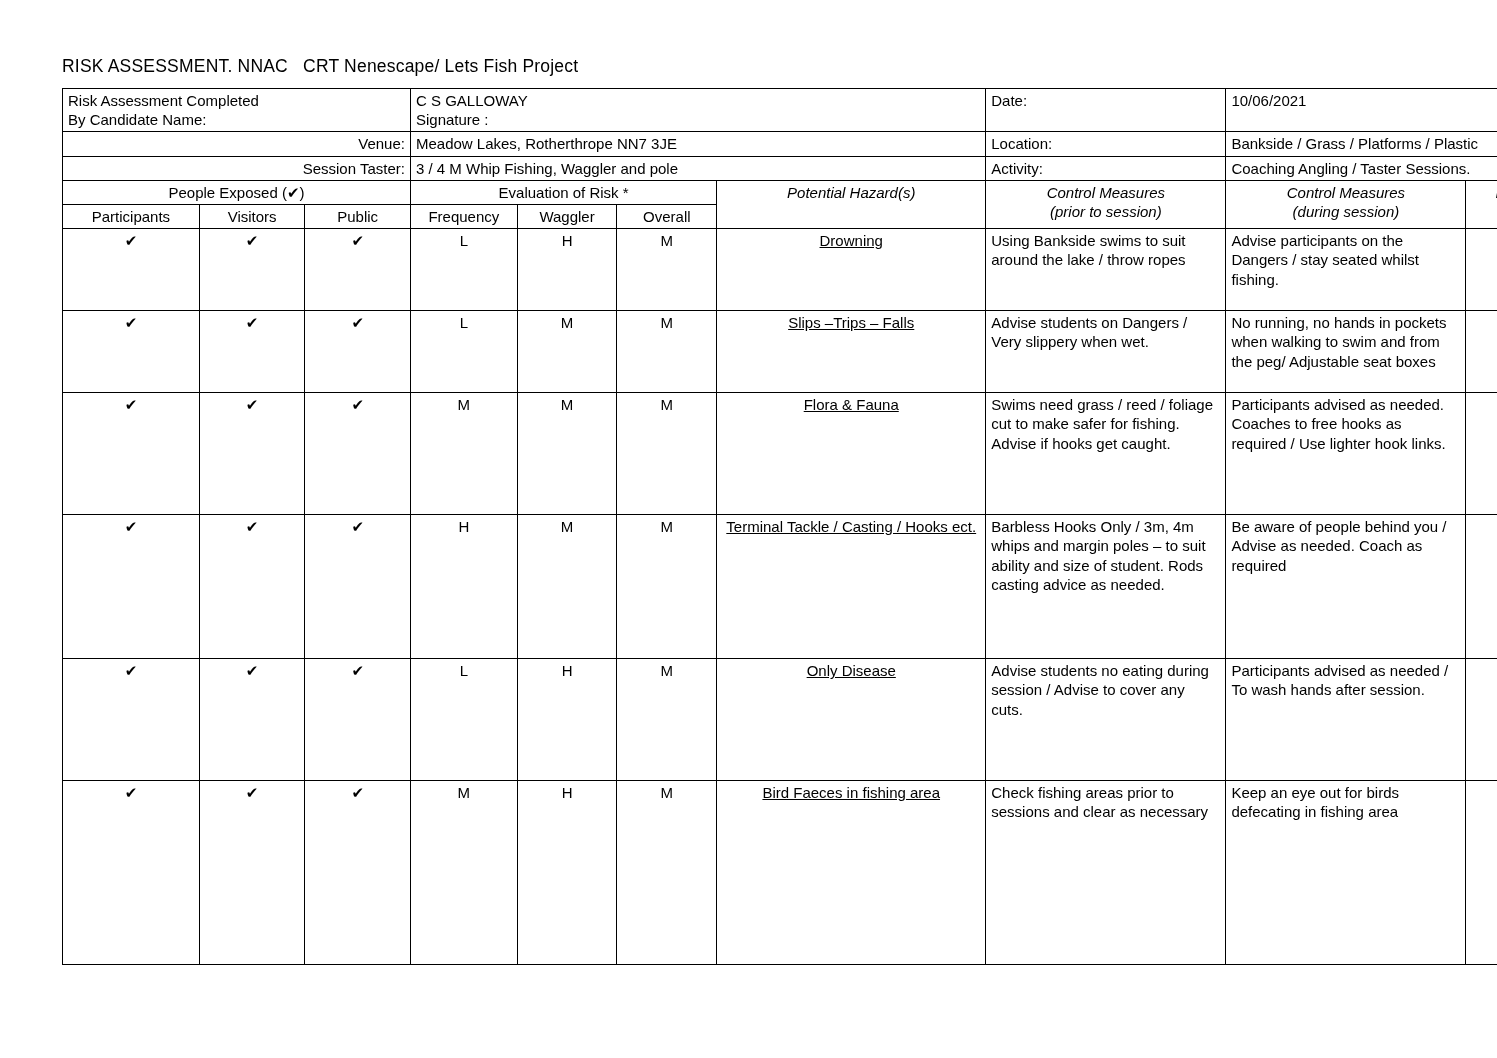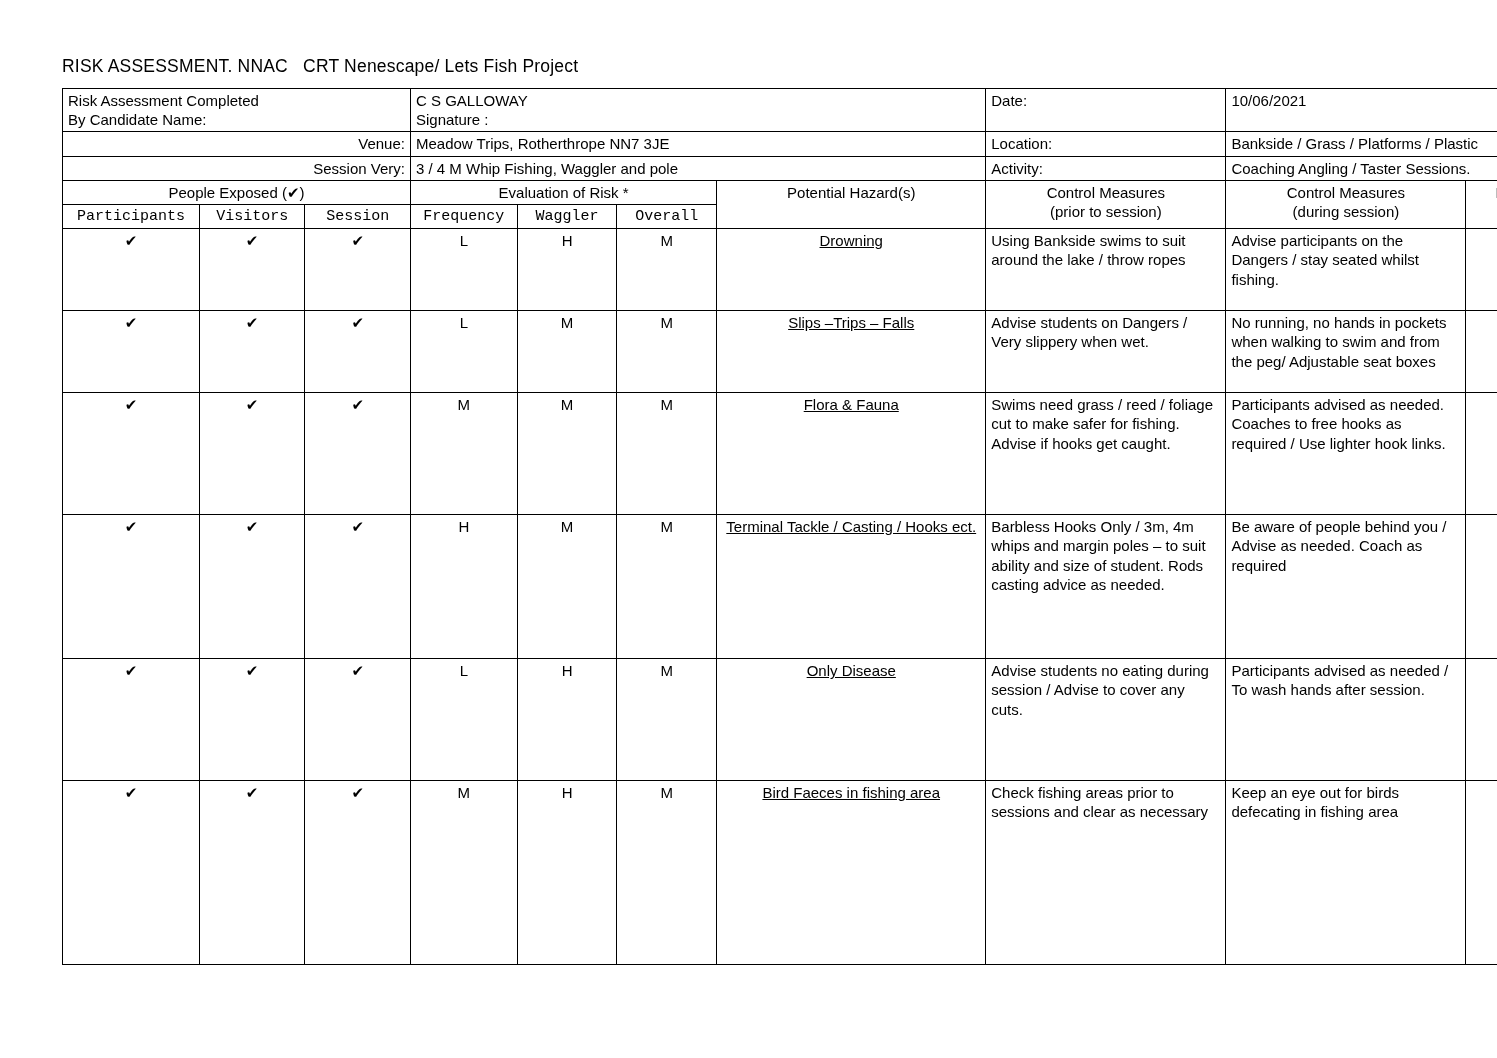--- a/index.html
+++ b/index.html
@@ -60,28 +60,28 @@
     text-align: center;
     font-weight: bold;
     font-size: 15.5px;
     vertical-align: middle;
   }
   .sub-head {
     text-align: center;
     font-weight: bold;
     font-size: 11.5px;
     vertical-align: middle;
-    font-family: Liberation Mono, monospace;
   }
   .col-head {
     text-align: center;
     font-weight: bold;
     font-size: 15.5px;
     vertical-align: middle;
     line-height: 1.25;
+    font-style: italic;
   }
   .tick {
     text-align: center;
     font-size: 15px;
     padding-top: 16px;
   }
   .risk {
     text-align: center;
     font-size: 15px;
     padding-top: 16px;
@@ -136,27 +136,27 @@
         <td colspan="4" class="val pad-top-head">
           <div>C S GALLOWAY</div>
           <div>Signature :</div>
         </td>
         <td class="lbl-bold">Date:</td>
         <td colspan="2" class="val">10/06/2021</td>
       </tr>
 
       <tr>
         <td colspan="3" class="right-lbl">Venue:</td>
-        <td colspan="4" class="val">Meadow Trips, Rotherthrope  NN7 3JE</td>
+        <td colspan="4" class="val">Meadow Lakes, Rotherthrope  NN7 3JE</td>
         <td class="lbl-bold">Location:</td>
         <td colspan="2" class="val">Bankside / Grass / Platforms / Plastic</td>
       </tr>
 
       <tr>
-        <td colspan="3" class="right-lbl">Session Very:</td>
+        <td colspan="3" class="right-lbl">Session Taster:</td>
         <td colspan="4" class="val">3 / 4 M Whip Fishing, Waggler and pole</td>
         <td class="lbl-bold">Activity:</td>
         <td colspan="2" class="val">Coaching Angling / Taster Sessions.</td>
       </tr>
 
       <tr>
         <td colspan="3" class="grp-head">People Exposed (✔)</td>
         <td colspan="3" class="grp-head">Evaluation of Risk *</td>
         <td rowspan="2" class="col-head">Potential Hazard(s)</td>
         <td rowspan="2" class="col-head">
@@ -166,21 +166,21 @@
         <td rowspan="2" class="col-head">
           <div>Control Measures</div>
           <div>(during session)</div>
         </td>
         <td rowspan="2" class="col-head">Date</td>
       </tr>
 
       <tr>
         <td class="sub-head">Participants</td>
         <td class="sub-head">Visitors</td>
-        <td class="sub-head">Session</td>
+        <td class="sub-head">Public</td>
         <td class="sub-head">Frequency</td>
         <td class="sub-head">Waggler</td>
         <td class="sub-head">Overall</td>
       </tr>
 
       <tr style="height:82px">
         <td class="tick">✔</td>
         <td class="tick">✔</td>
         <td class="tick">✔</td>
         <td class="risk">L</td>

